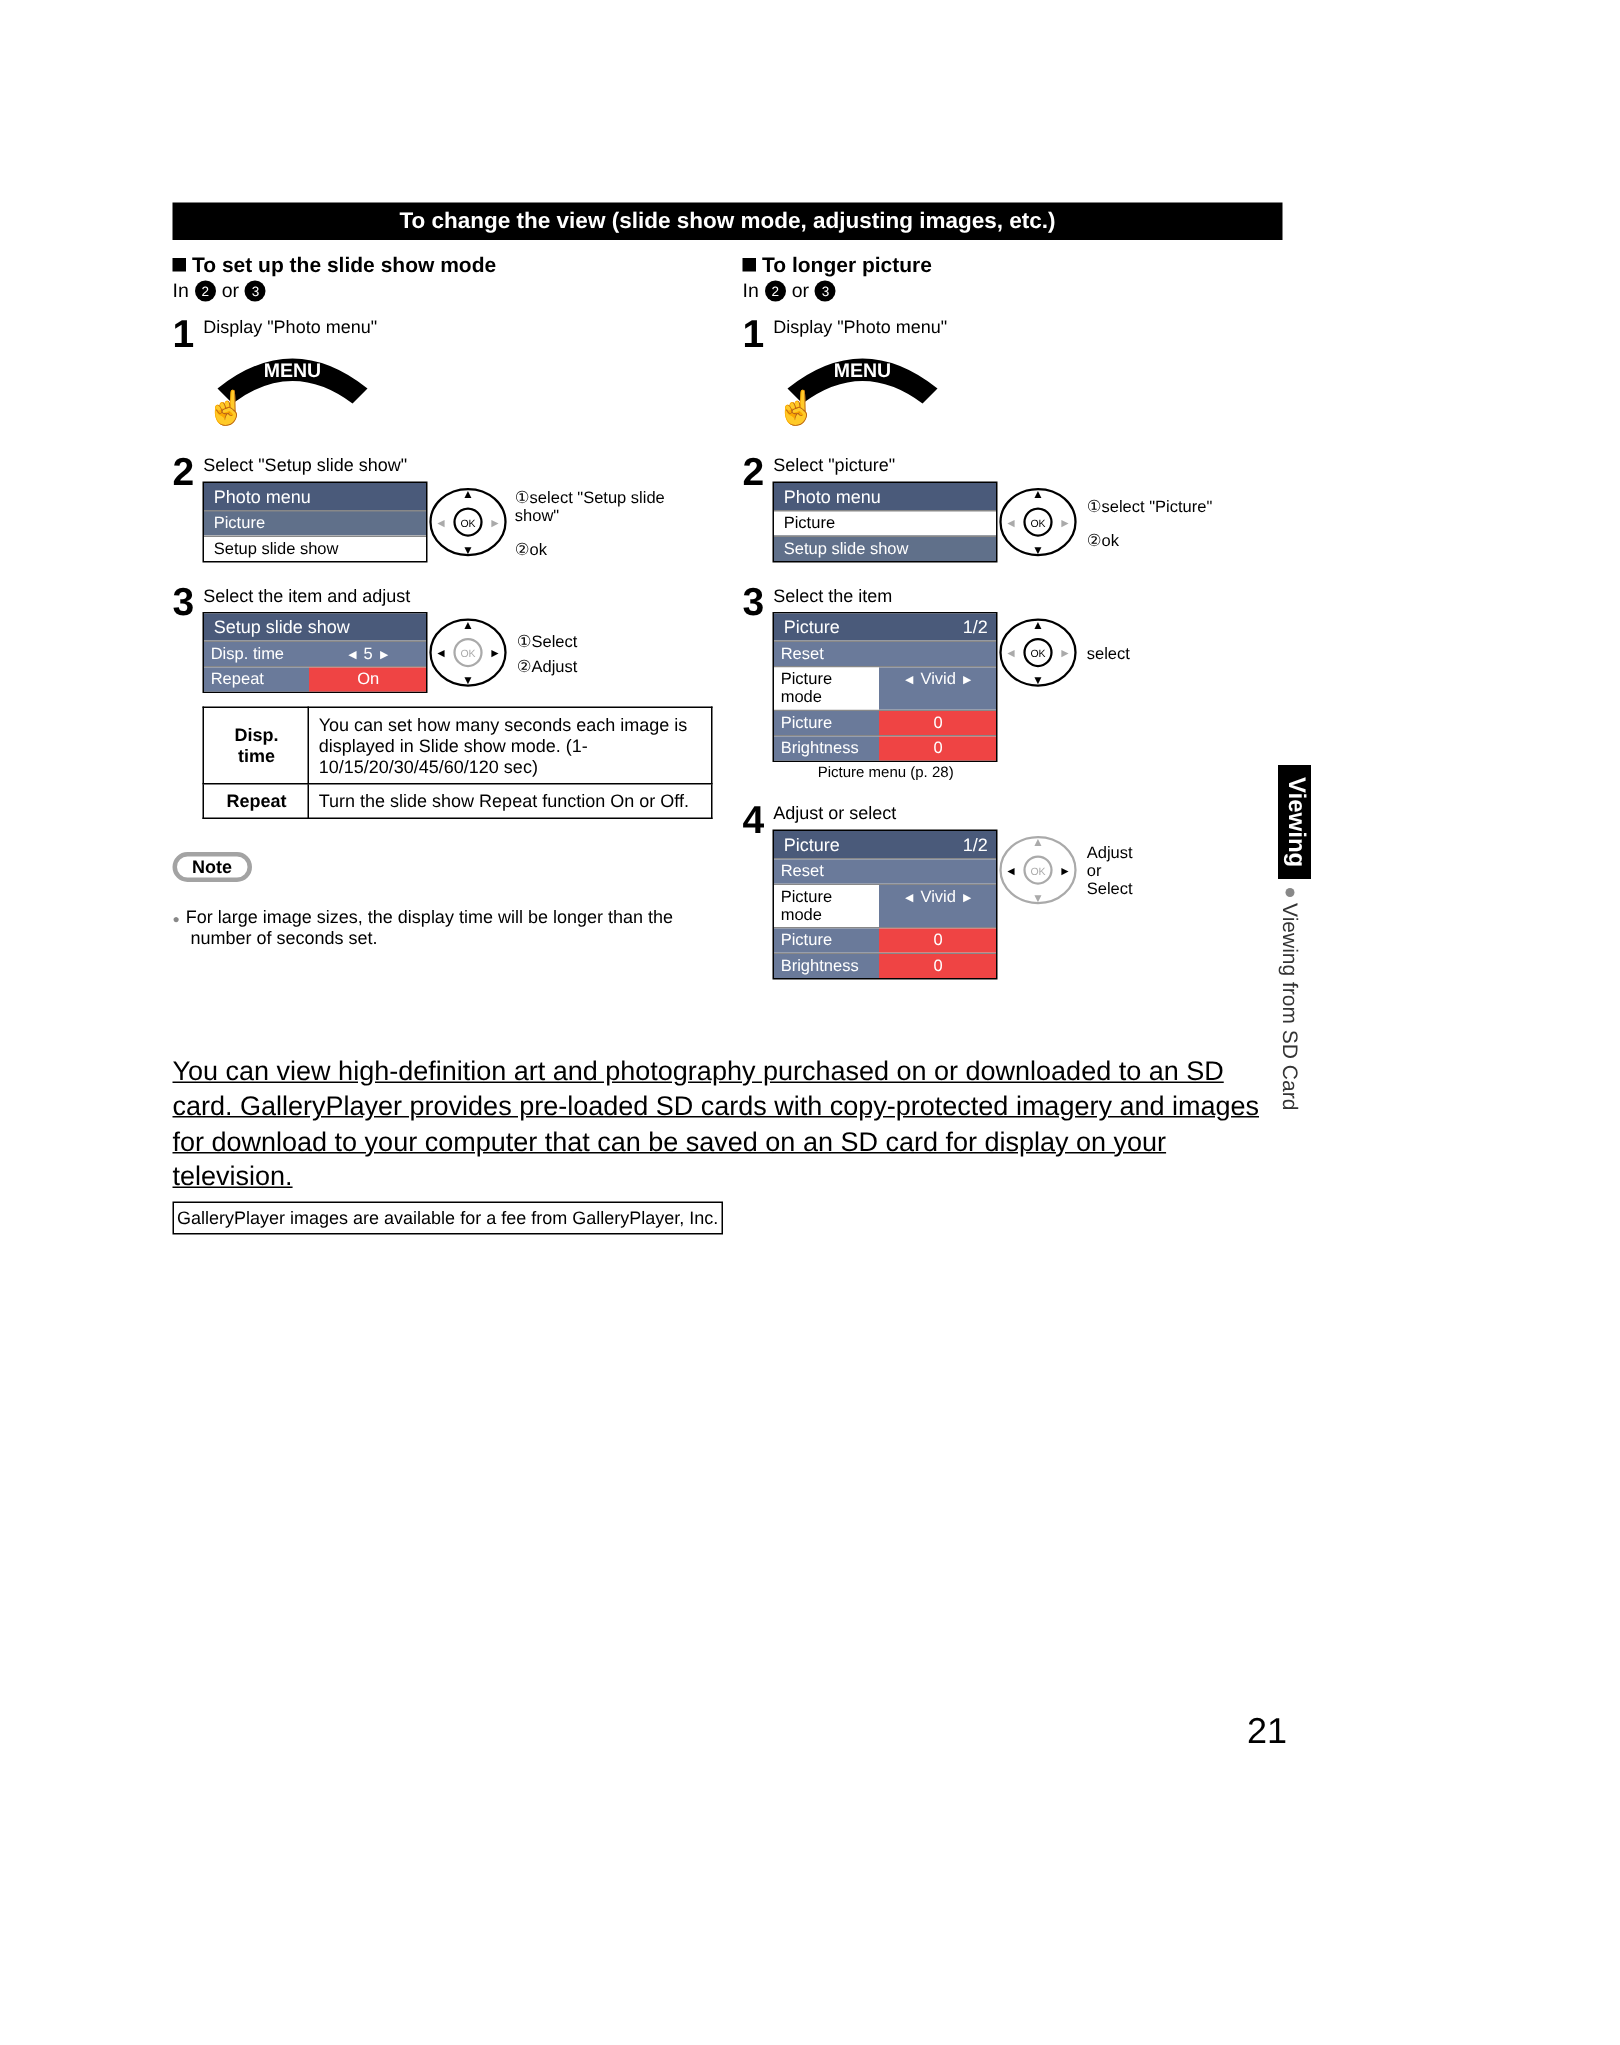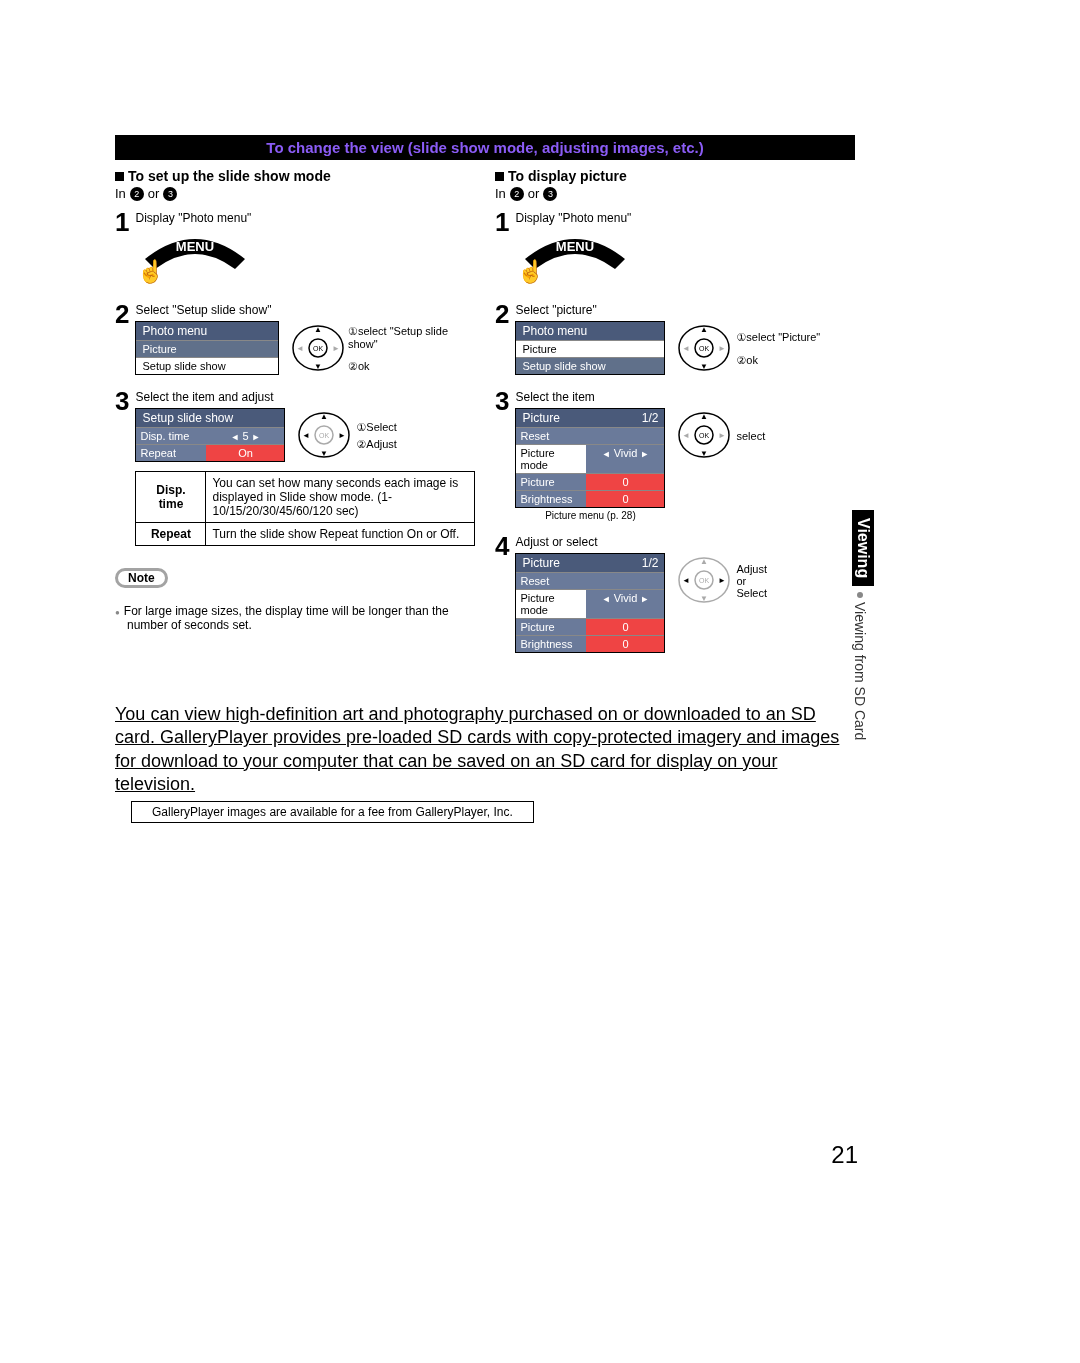--- a/index.html
+++ b/index.html
@@ -1,56 +1,56 @@
 <!DOCTYPE html>
 <html><head>
 <meta charset="utf-8">
 <style>
 * { margin: 0; padding: 0; box-sizing: border-box; }
 body { font-family: Arial, sans-serif; width: 1080px; height: 1363px; position: relative; background: #fff; }
 .page { position: absolute; left: 115px; top: 135px; width: 740px; }
-.black-bar { background: #000; color: #8b5cf6; font-weight: bold; padding: 4px 0; text-align: center; font-size: 15px; margin-bottom: 8px; }
+.black-bar { background: #000; color: #ffffff; font-weight: bold; padding: 4px 0; text-align: center; font-size: 15px; margin-bottom: 8px; }
 .two-col { display: flex; gap: 20px; }
 .col { flex: 1; }
 .sub-head { font-weight: bold; font-size: 14px; margin-bottom: 2px; }
 .sub-head .sq { display:inline-block; width:9px; height:9px; background:#000; margin-right:4px; }
 .in-row { font-size: 13px; display:flex; align-items:center; gap:4px; margin-bottom:10px; }
 .circ-num { display:inline-flex; width:14px; height:14px; border-radius:50%; background:#000; color:#fff; font-size:9px; align-items:center; justify-content:center; }
 .step { display:flex; gap:6px; margin-bottom:14px; align-items:flex-start; }
 .step-n { font-size:26px; font-weight:bold; line-height:0.9; }
 .step-body { flex:1; font-size:12px; }
 .step-t { font-size:12px; margin-bottom:4px; }
 .menu-arc { position:relative; height:60px; }
 .menu-arc svg { position:absolute; top:0; left:0; }
 .photo-menu { display:inline-block; border:1px solid #000; width:150px; }
 .pm-head { background:#4a5a7a; color:#fff; font-size:12px; padding:2px 6px; }
 .pm-item { font-size:11px; padding:2px 6px; border-top:1px solid #888; color:#fff; background:#6a7a9a; }
 .pm-item.sel { background:#60708a; color:#fff; }
 .pm-item.unsel { background:#fff; color:#000; }
 .ok-pad { position:relative; width:55px; height:55px; }
 .ok-pad svg { position:absolute; top:0; left:0; }
 .pad-labels { font-size:11px; }
-.row-box { display:flex; align-items:flex-start; gap:12px; }
+.row-box { display:flex; align-items:flex-start; }
 .setup-menu { border:1px solid #000; width:150px; display:inline-block; }
 .sm-head { background:#4a5a7a; color:#fff; font-size:12px; padding:2px 6px; display:flex; justify-content:space-between; }
 .sm-row { display:flex; font-size:11px; border-top:1px solid #888; }
 .sm-lab { background:#6a7a9a; color:#fff; padding:2px 4px; width:70px; }
 .sm-val { background:#ef4444; color:#fff; padding:2px 4px; flex:1; text-align:center; position:relative; }
 .sm-val.hl { background:#6a7a9a; }
 .sm-note { font-size:10px; margin-top:2px;text-align:center; }
 .def-table { border:1px solid #000; border-collapse:collapse; margin-top:8px; font-size:12px; }
 .def-table td { border:1px solid #000; padding:4px 6px; }
 .def-table td:first-child { font-weight:bold; width:70px; text-align:center; }
 .note-pill { display:inline-block; border:3px solid #a3a3a3; border-radius:10px; padding:0 10px; font-size:12px; font-weight:bold; margin-top:8px; }
 .bullets { font-size:12px; margin-top:16px; }
 .bullets li { list-style:none; padding-left:12px; text-indent:-12px; margin-bottom:2px; }
 .bullets li::before { content:"●"; color:#888; font-size:8px; margin-right:4px; }
 .return-icon { display:inline-block; vertical-align:middle; }
 .gp-para { font-size:18px; margin:6px 0 4px 0; line-height:1.3;text-decoration:underline; }
-.gp-box { border:1px solid #000; font-size:12px; padding:3px 20px; display:inline-block;margin-left:16px; }
+.gp-box { border:1px solid #000; font-size:12px; padding:3px 2px; display:inline-block; }
 .side-tab { position:absolute; right:200px; top:510px; width:28px; height:280px; }
 .side-tab .black { background:#000; color:#fff; writing-mode:vertical-rl; text-orientation:mixed; font-weight:bold; font-size:16px; padding:8px 2px; text-align:center; }
 .side-tab .sub { writing-mode:vertical-rl; text-orientation:mixed; font-size:14px; margin-top:6px; color:#333; }
 .side-tab .dot { display:inline-block; width:6px; height:6px; background:#888; border-radius:50%; margin-bottom:4px; }
 .page-num { position:absolute; right:222px; bottom:194px; font-size:24px; }
 .arrow { font-size:9px; color:#fff; }
 .hand { font-size:22px; }
 </style>
 </head>
 <body>
@@ -170,21 +170,21 @@
         </div>
       </div>
 
       <div class="note-pill">Note</div>
       <ul class="bullets">
         <li>For large image sizes, the display time will be longer than the number of seconds set.</li>
       </ul>
     </div>
 
     <div class="col">
-      <div class="sub-head"><span class="sq"></span><span>To display picture</span></div>
+      <div class="sub-head"><span class="sq"></span><span>To longer picture</span></div>
       <div class="in-row">
         <span>In</span>
         <span class="circ-num">2</span>
         <span>or</span>
         <span class="circ-num">3</span>
       </div>
 
       <div class="step">
         <div class="step-n">1</div>
         <div class="step-body">

